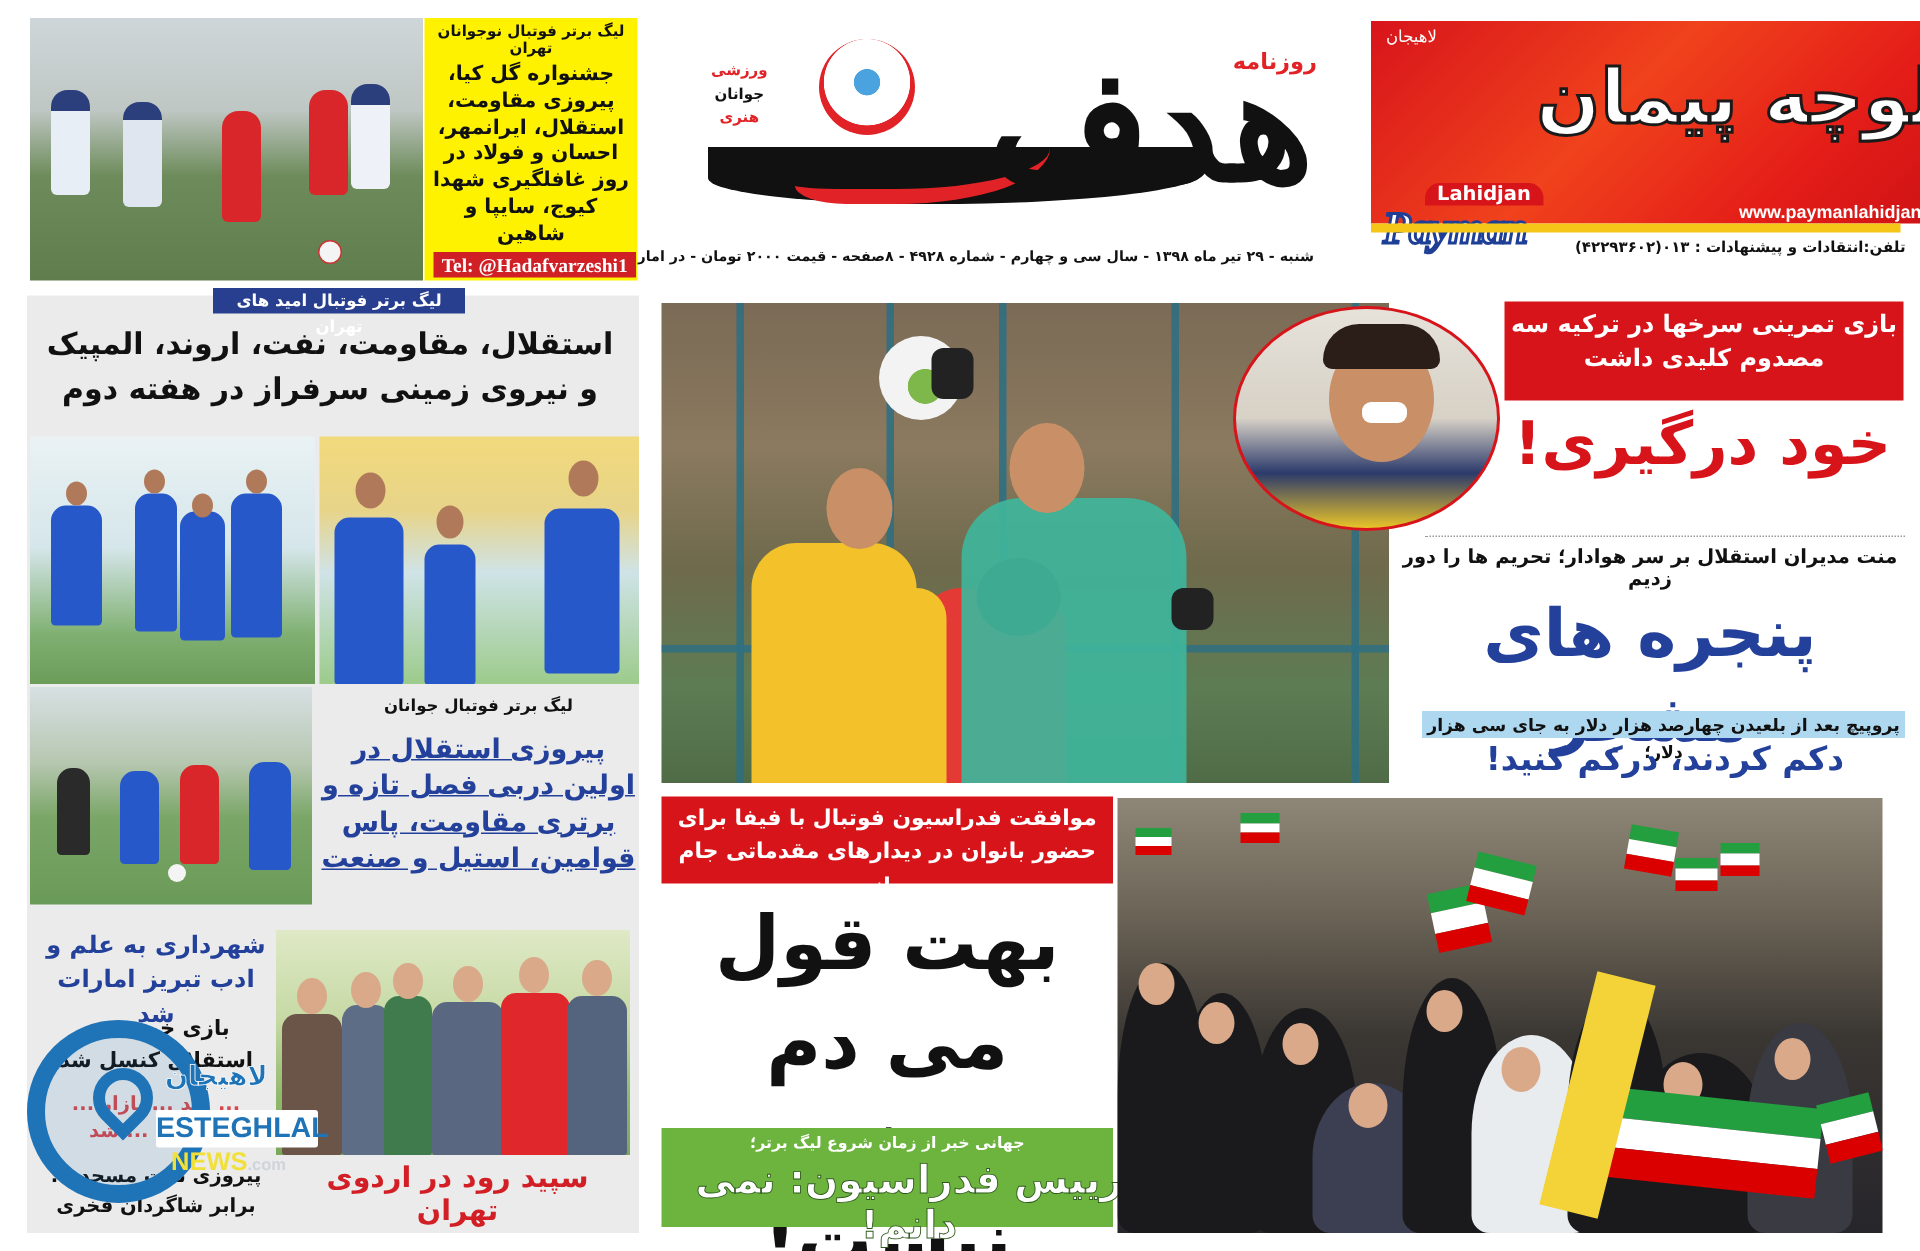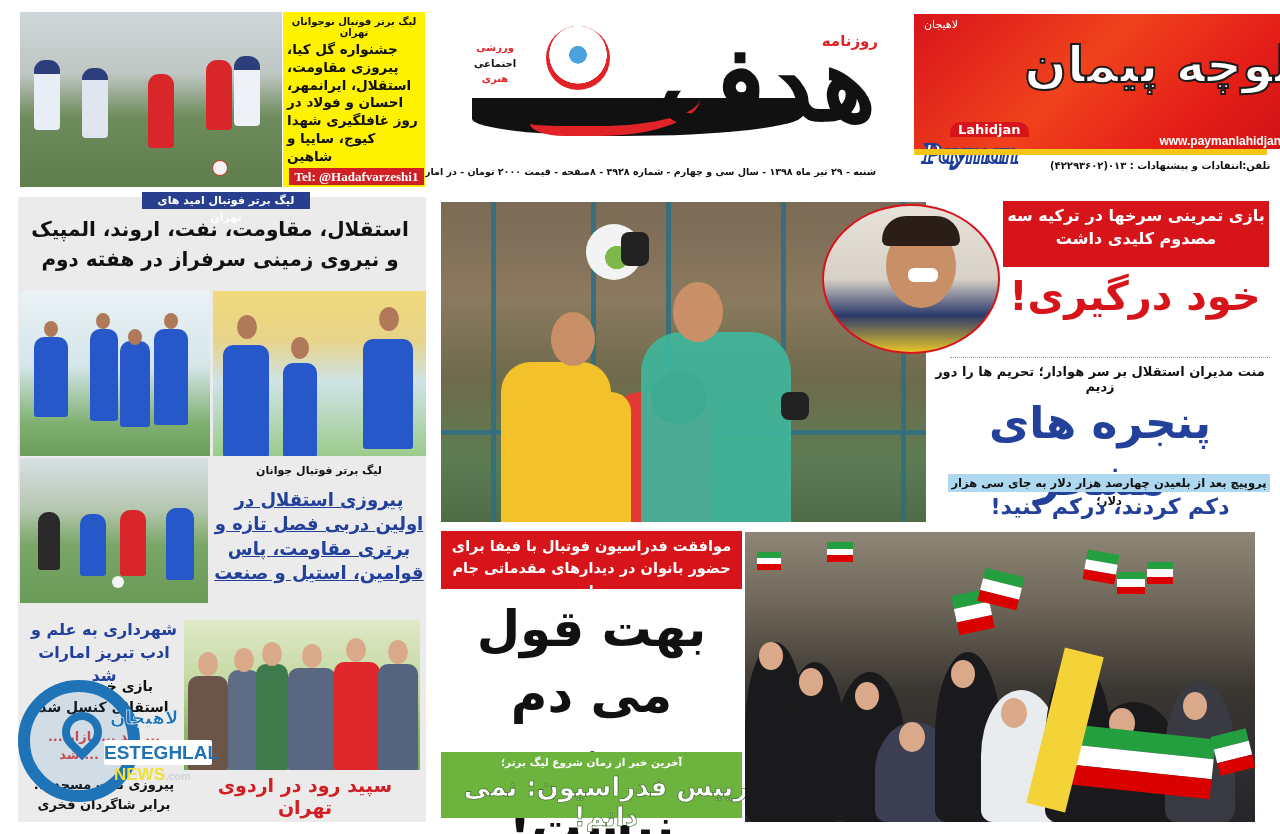--- a/index.html
+++ b/index.html
@@ -39,21 +39,21 @@
   #mast-tags { position: absolute; left: 28px; top: 30px; font-size: 10px; font-weight: bold; line-height: 1.55; text-align: center; }
   #mast-tags .t1 { color: #e12226; } #mast-tags .t2 { color: #111; } #mast-tags .t3 { color: #e12226; }
   #dateline { left: 456px; top: 166px; width: 420px; font-size: 9.5px; font-weight: bold; color: #111; white-space: nowrap; }
 
   
   #tl-photo { left: 20px; top: 12px; width: 262px; height: 175px;
               background: linear-gradient(180deg, #cfd6d9 0%, #bfc7c4 35%, #6e8c5b 60%, #5f7d4d 100%); }
   .pl { position: absolute; width: 26px; height: 70px; border-radius: 11px 11px 4px 4px; }
   #tl-box { left: 283px; top: 12px; width: 142px; height: 175px; background: #fff200; padding: 4px 4px 0 4px; }
   #tl-kicker { font-size: 10px; font-weight: bold; color: #111; text-align: center; margin-bottom: 3px; }
-  #tl-head { font-size: 13.5px; font-weight: bold; color: #111; text-align: left; line-height: 1.32; }
+  #tl-head { font-size: 13.5px; font-weight: bold; color: #111; text-align: center; line-height: 1.32; }
   #tl-tel { left: 289px; top: 168px; width: 135px; height: 17px; background: #d01f25; color: #fff;
             font-family: "Liberation Serif", serif; font-weight: bold; font-size: 13px; direction: ltr;
             text-align: center; line-height: 17px; }
 
   
   #omid-bg { left: 18px; top: 197px; width: 408px; height: 625px; background: #ebebeb; }
   #omid-kicker { left: 142px; top: 192px; width: 168px; height: 17px; background: #283e8f; color: #fff;
                  font-size: 11px; font-weight: bold; text-align: center; line-height: 17px; }
   #omid-head { left: 30px; top: 214px; width: 380px; font-size: 20px; font-weight: bold; color: #111;
                text-align: center; line-height: 1.5; }
@@ -150,21 +150,21 @@
 <div id="ad-phone" class="abs">تلفن:انتقادات و پیشنهادات : ۰۱۳(۴۲۲۹۳۶۰۲)</div>
 
 <div id="mast" class="abs">
   <div id="mast-swoosh"></div>
   <div id="mast-red"></div>
   <div id="mast-ball"></div>
   <div id="mast-word">هدف</div>
   <div id="mast-rooz">روزنامه</div>
   <div id="mast-tags">
     <div class="t1">ورزشی</div>
-    <div class="t2">اجتماعی</div>
+    <div class="t2">جوانان</div>
     <div class="t3">هنری</div>
   </div>
 </div>
 <div id="dateline" class="abs">شنبه - ۲۹ تیر ماه ۱۳۹۸ - سال سی و چهارم - شماره ۴۹۲۸ - ۸صفحه - قیمت ۲۰۰۰ تومان - در امارات ۲ درهم</div>
 
 <div id="tl-photo" class="photo">
   <div class="pl" style="left:14px;top:48px;background:#e8eef6;border-top:14px solid #2b3f7d;"></div>
   <div class="pl" style="left:62px;top:56px;background:#dfe6f0;border-top:12px solid #2b3f7d;"></div>
   <div class="pl" style="left:128px;top:62px;background:#d9262b;height:74px;"></div>
   <div class="pl" style="left:186px;top:48px;background:#d9262b;"></div>
@@ -265,21 +265,21 @@
 <div id="r-head1" class="abs">خود درگیری!</div>
 <div id="r-dots" class="abs"></div>
 <div id="r-kicker2" class="abs">منت مدیران استقلال بر سر هوادار؛ تحریم ها را دور زدیم</div>
 <div id="r-head2" class="abs">پنجره های مشجر</div>
 <div id="r-kicker3" class="abs">پروپیچ بعد از بلعیدن چهارصد هزار دلار به جای سی هزار دلار؛</div>
 <div id="r-head3" class="abs">دکم کردند، درکم کنید!</div>
 
 <div id="bc-kicker" class="abs">موافقت فدراسیون فوتبال با فیفا برای حضور بانوان در دیدارهای مقدماتی جام جهانی</div>
 <div id="bc-head" class="abs">بهت قول می دم سخت نیست!</div>
 <div id="green-box" class="abs"></div>
-<div id="green-kicker" class="abs">آخرین خبر از زمان شروع لیگ برتر؛</div>
+<div id="green-kicker" class="abs">جهانی خبر از زمان شروع لیگ برتر؛</div>
 <div id="green-head" class="abs">رییس فدراسیون: نمی دانم!</div>
 
 <div id="fans-photo" class="photo">
   <div class="flag" style="left:12px;top:20px;width:24px;height:18px;">
       <i style="background:#239f40"></i>
       <i style="background:#fff"></i>
       <i style="background:#da0000"></i>
     </div>
   <div class="flag" style="left:82px;top:10px;width:26px;height:20px;">
       <i style="background:#239f40"></i>

